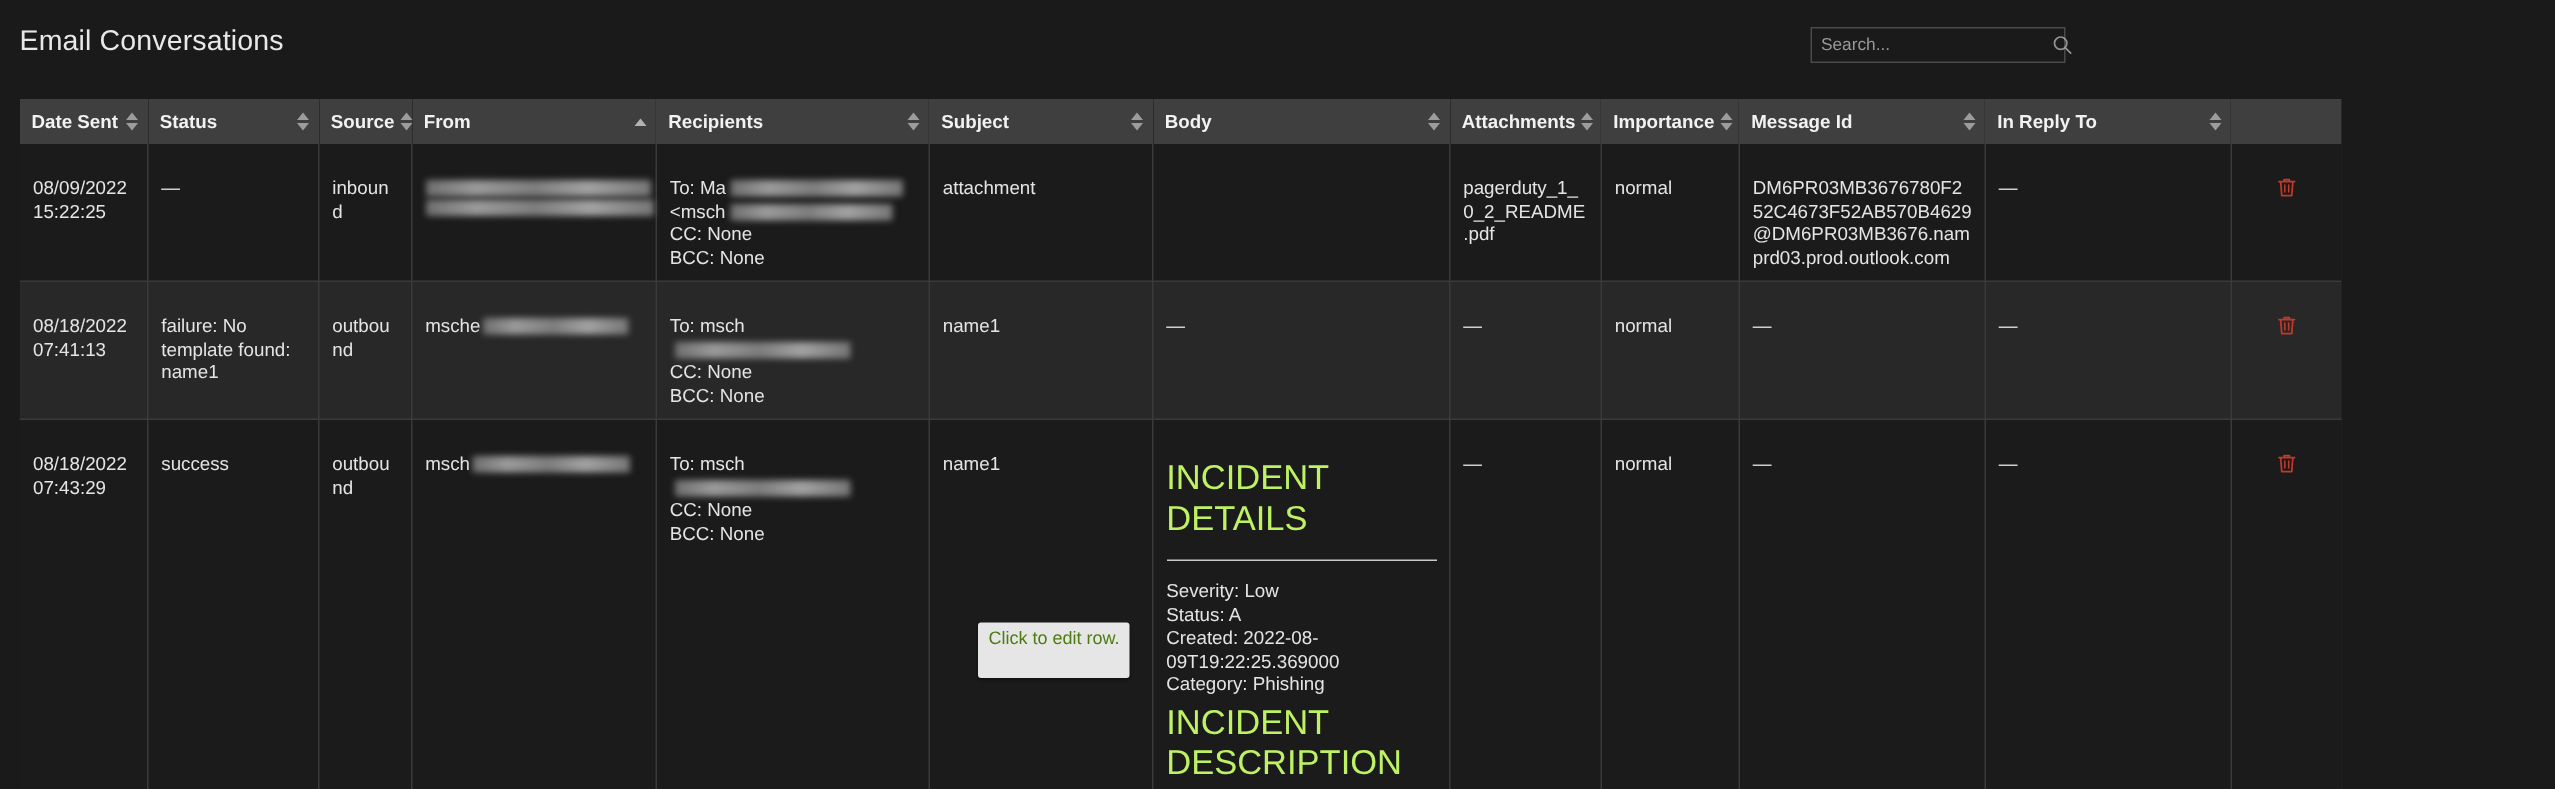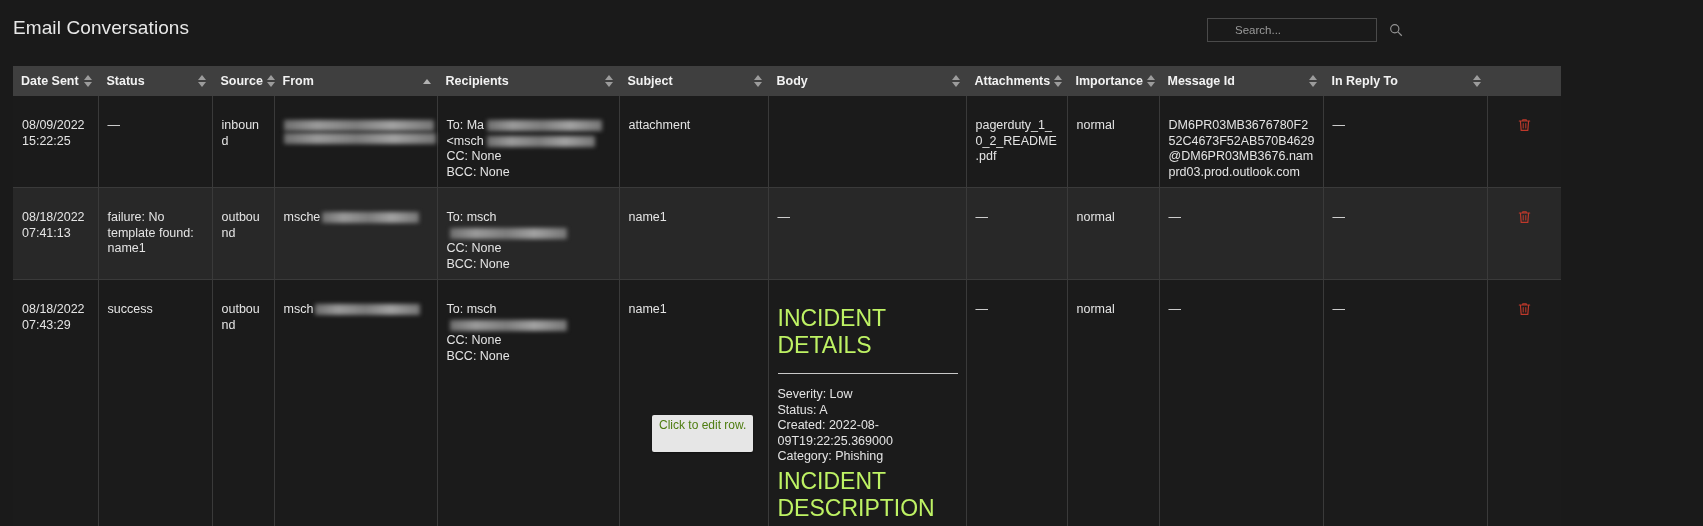--- a/index.html
+++ b/index.html
@@ -34,21 +34,20 @@
     display: flex; align-items: center;
     padding: 0 6px;
   }
   .search-input {
     flex: 1;
     background: transparent;
     border: none; outline: none;
     color: #cfcfcf;
     font-family: "Liberation Sans", sans-serif;
     font-size: 11.5px;
-    margin-left: 21px;
   }
   .search-input::placeholder { color: #9a9a9a; }
   .search-icon { width: 14px; height: 14px; flex: none; opacity: .75; }
   .row-button {
     position: absolute;
     right: 13px; top: 12px;
     width: 131px; height: 46px;
     background: #808080;
     color: #ffffff;
     display: flex; align-items: center; justify-content: space-between;

